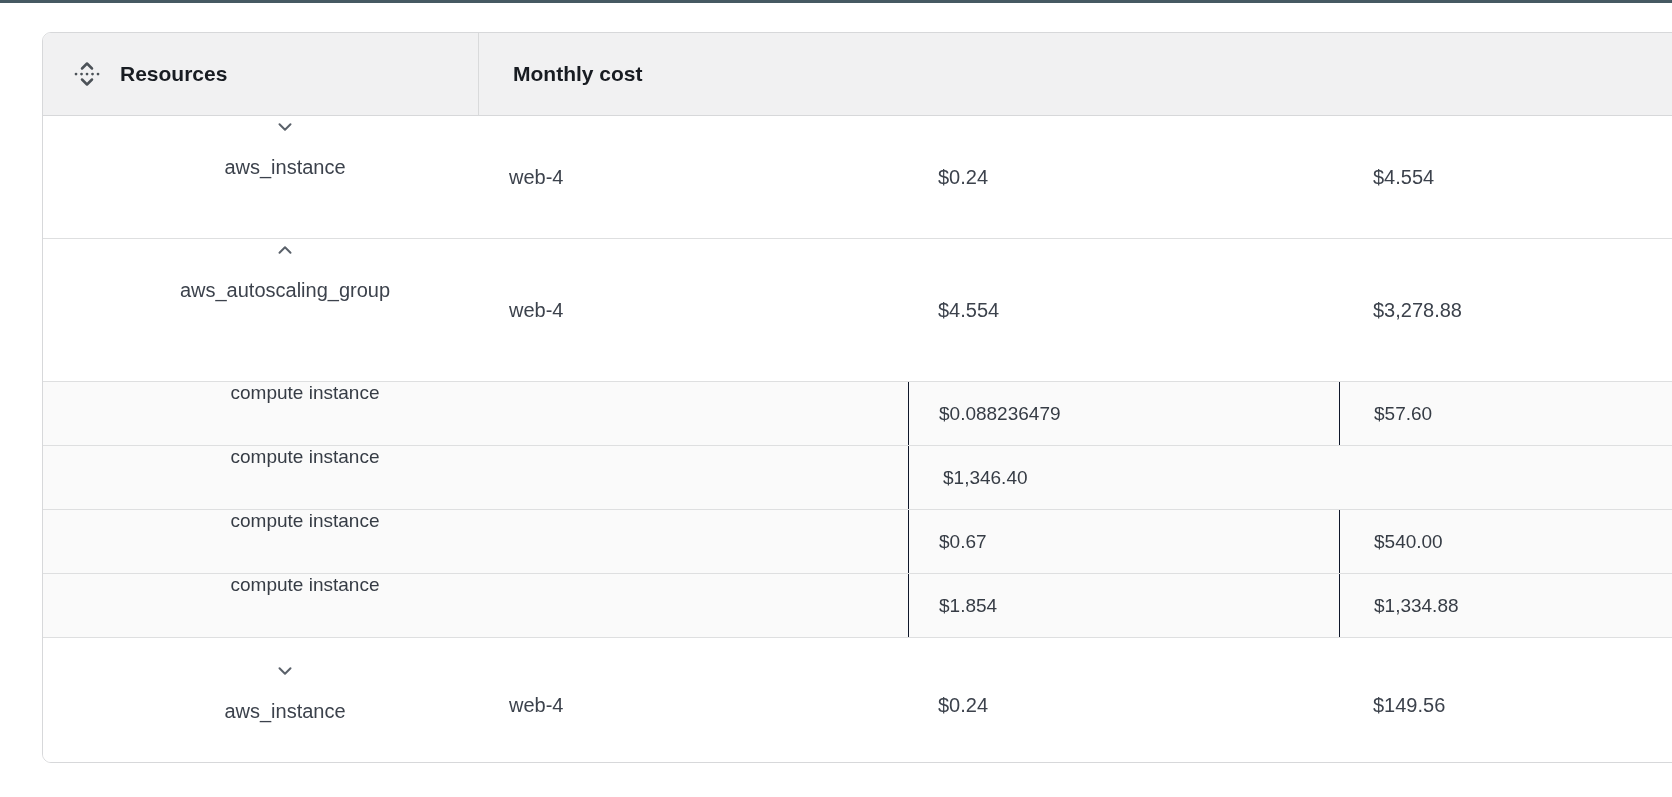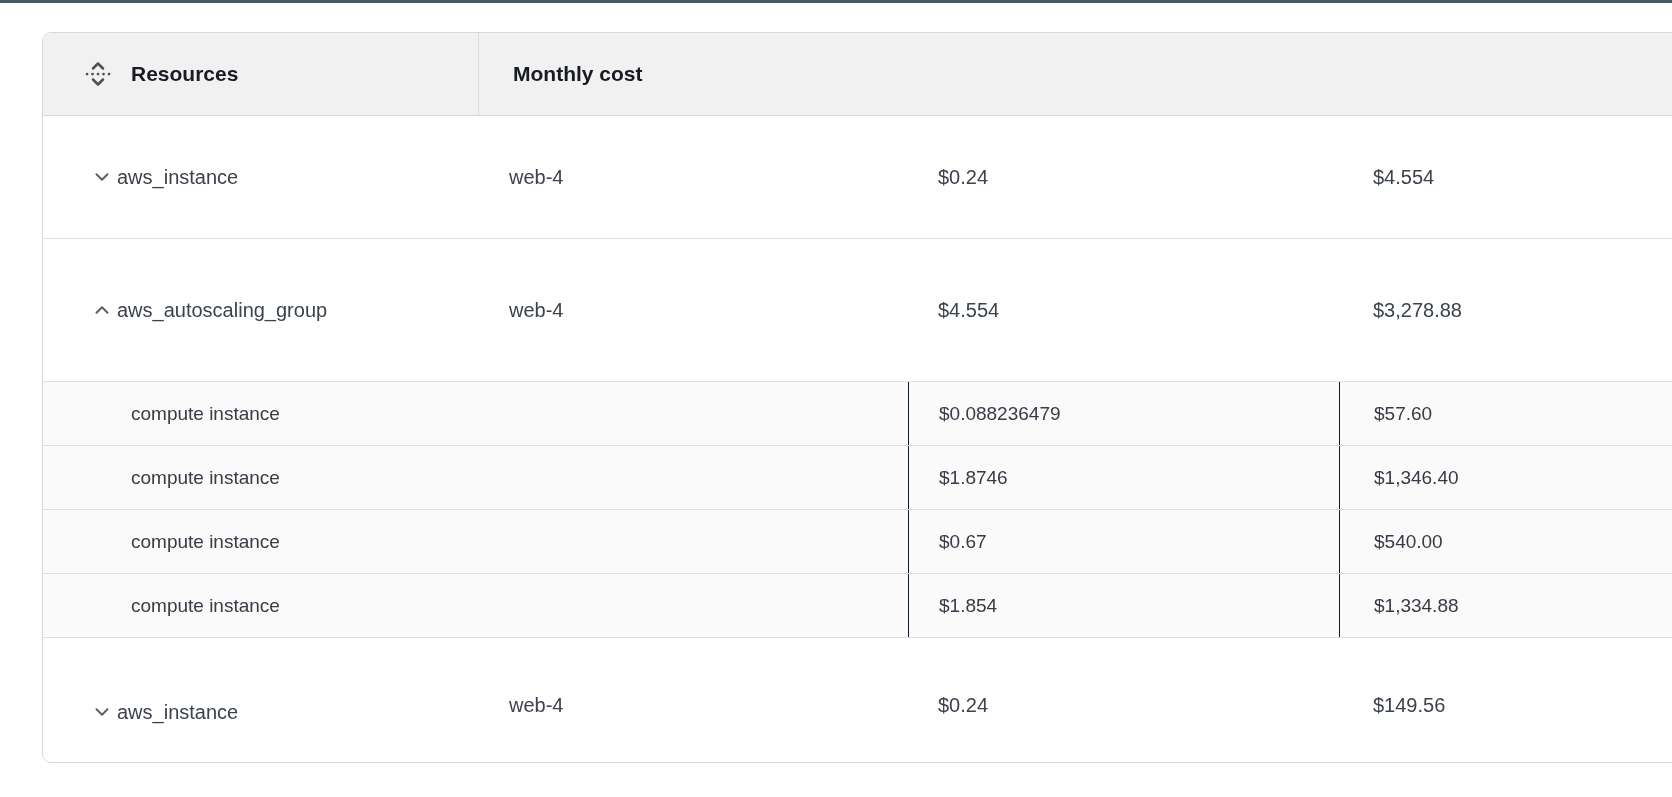--- a/index.html
+++ b/index.html
@@ -47,21 +47,21 @@
   }
   .th {
     display: flex;
     align-items: center;
     height: 100%;
     box-sizing: border-box;
     padding-left: 30px;
     border-right: 1px solid #d9dadb;
   }
   .th.last { border-right: none; }
-  .th.col-res { padding-left: 38px; gap: 16px; }
+  .th.col-res { padding-left: 27px; gap: 16px; }
   .th.col-mon { padding-left: 34px; }
   .dragicon {
     width: 34px; height: 34px;
     display: flex; align-items: center; justify-content: center;
     color: #4c5258;
     flex: 0 0 auto;
     cursor: grab;
   }
   .main { background: #ffffff; font-size: 20px; }
   .r1 { height: 122px; }
@@ -70,21 +70,21 @@
   .rlast .td { padding-top: 8px; }
   .rlast .col-res { padding-top: 22px; }
   .td {
     display: flex;
     align-items: center;
     height: 100%;
     box-sizing: border-box;
     padding-left: 30px;
   }
   .td.col-mon { padding-left: 34px; }
-  .td.col-res { padding-left: 48px; gap: 4px; }
+  .td.col-res { padding-left: 48px; gap: 18px; flex-direction: column; }
   .chev {
     width: 22px; height: 22px;
     display: flex; align-items: center; justify-content: center;
     color: #5a616a;
     flex: 0 0 auto;
     cursor: pointer;
   }
   .sub {
     height: 64px;
     background: #fafafa;
@@ -172,23 +172,20 @@
       </div>
     <div class="td vline col-mon">
         <span>$57.60</span>
       </div>
   </div>
   <div class="trow sub">
     <div class="td col-res">
         <span>compute instance</span>
       </div>
     <div class="td"></div>
-    <div class="td vline">
-        <span>$1.8746</span>
-      </div>
     <div class="td vline col-mon">
         <span>$1,346.40</span>
       </div>
   </div>
   <div class="trow sub">
     <div class="td col-res">
         <span>compute instance</span>
       </div>
     <div class="td"></div>
     <div class="td vline">

